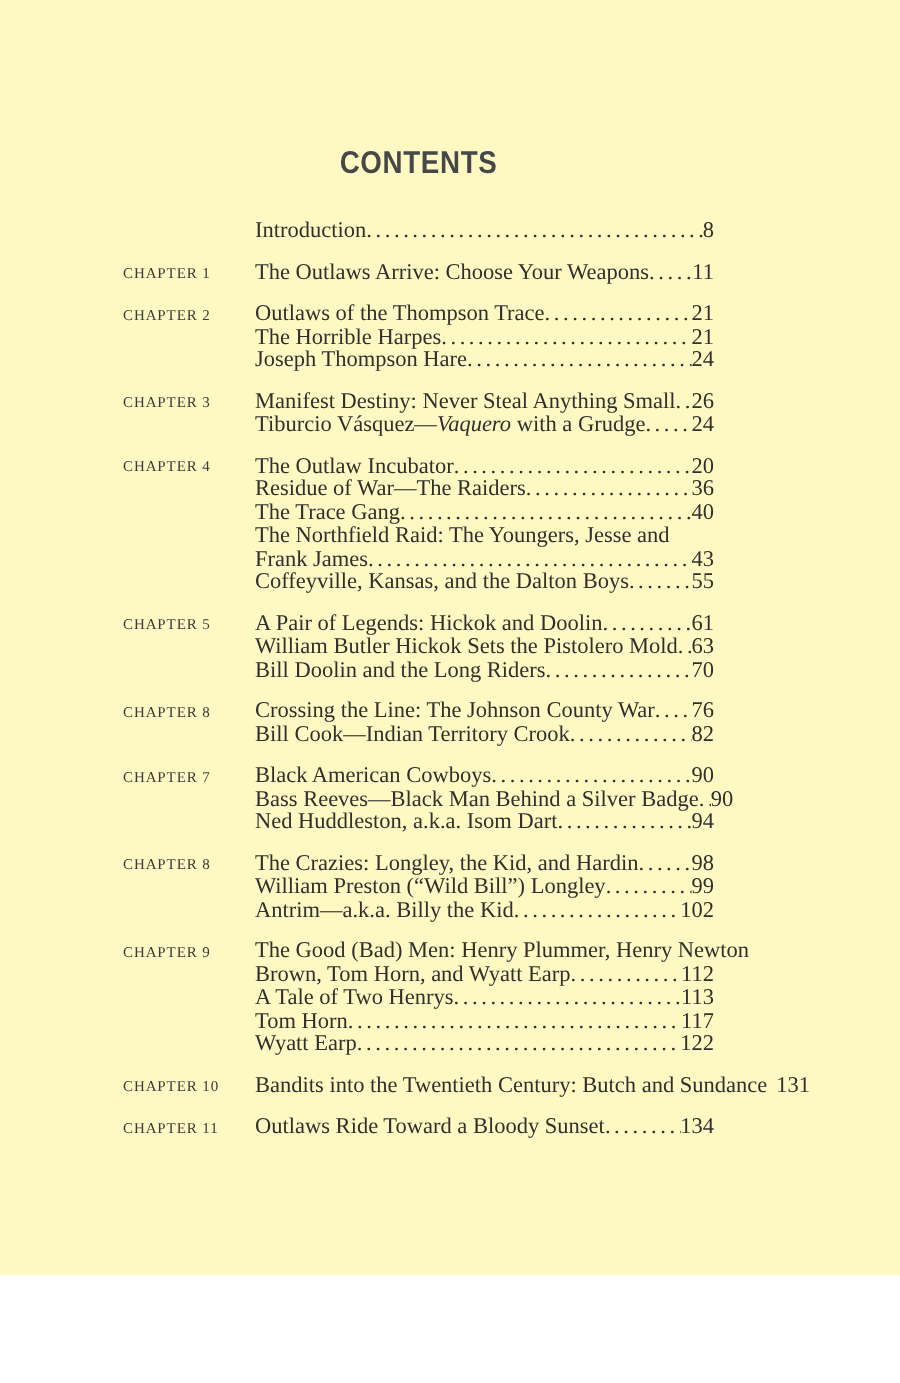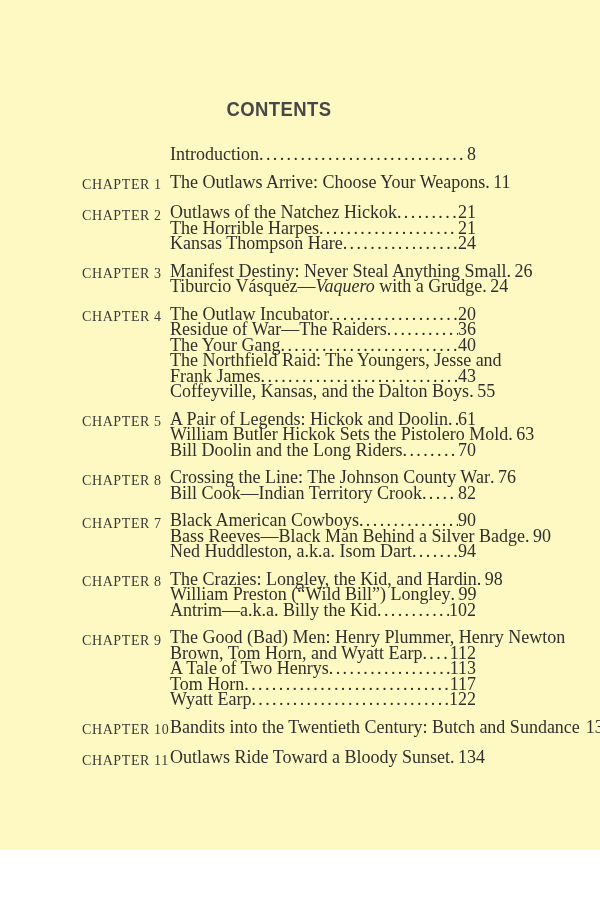--- a/index.html
+++ b/index.html
@@ -37,35 +37,35 @@
     left: 82px;
     width: 394px;
   }
   .section {
     display: flex;
     margin-bottom: 12px;
   }
   .label {
     flex: 0 0 88px;
     width: 88px;
-    font-size: 14px;
+    font-size: 10px;
     letter-spacing: 0.6px;
     color: #3a3a38;
     padding-top: 2.5px;
     white-space: nowrap;
   }
   .rows {
     flex: 1;
     min-width: 0;
   }
   .row {
     display: flex;
     align-items: baseline;
     line-height: 15.5px;
-    font-size: 18px;
+    font-size: 15px;
   }
   .t { white-space: nowrap; }
   .it { font-style: italic; }
   .dots {
     flex: 1 1 auto;
     overflow: hidden;
     white-space: nowrap;
     text-align: right;
     min-width: 8px;
   }
@@ -99,31 +99,31 @@
             <span class="t"><span>The Outlaws Arrive: Choose Your Weapons</span></span>
             <span class="dots"></span>
             <span class="pg">11</span>
           </div>
         </div>
       </div>
       <div class="section">
         <div class="label">CHAPTER 2</div>
         <div class="rows">
           <div class="row">
-            <span class="t"><span>Outlaws of the Natchez Hickok</span></span>
+            <span class="t"><span>Outlaws of the Thompson Trace</span></span>
             <span class="dots"></span>
             <span class="pg">21</span>
           </div>
           <div class="row">
             <span class="t"><span>The Horrible Harpes</span></span>
             <span class="dots"></span>
             <span class="pg">21</span>
           </div>
           <div class="row">
-            <span class="t"><span>Kansas Thompson Hare</span></span>
+            <span class="t"><span>Joseph Thompson Hare</span></span>
             <span class="dots"></span>
             <span class="pg">24</span>
           </div>
         </div>
       </div>
       <div class="section">
         <div class="label">CHAPTER 3</div>
         <div class="rows">
           <div class="row">
             <span class="t"><span>Manifest Destiny: Never Steal Anything Small</span></span>
@@ -144,21 +144,21 @@
             <span class="t"><span>The Outlaw Incubator</span></span>
             <span class="dots"></span>
             <span class="pg">20</span>
           </div>
           <div class="row">
             <span class="t"><span>Residue of War—The Raiders</span></span>
             <span class="dots"></span>
             <span class="pg">36</span>
           </div>
           <div class="row">
-            <span class="t"><span>The Your Gang</span></span>
+            <span class="t"><span>The Trace Gang</span></span>
             <span class="dots"></span>
             <span class="pg">40</span>
           </div>
           <div class="row">
             <span class="t"><span>The Northfield Raid: The Youngers, Jesse and</span></span>
           </div>
           <div class="row">
             <span class="t"><span>Frank James</span></span>
             <span class="dots"></span>
             <span class="pg">43</span>

